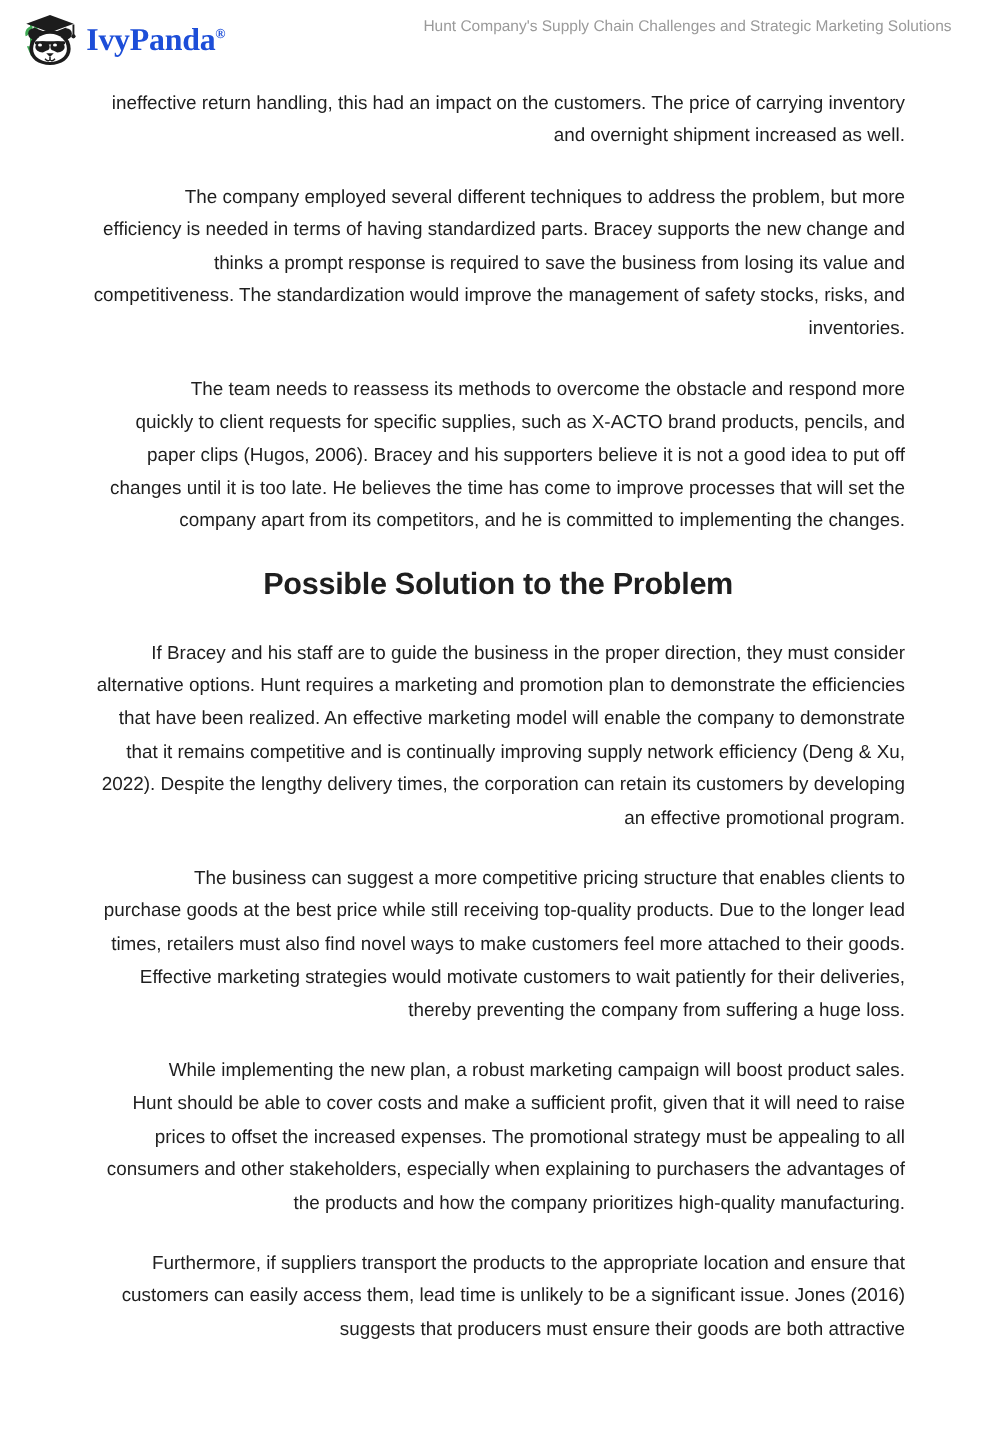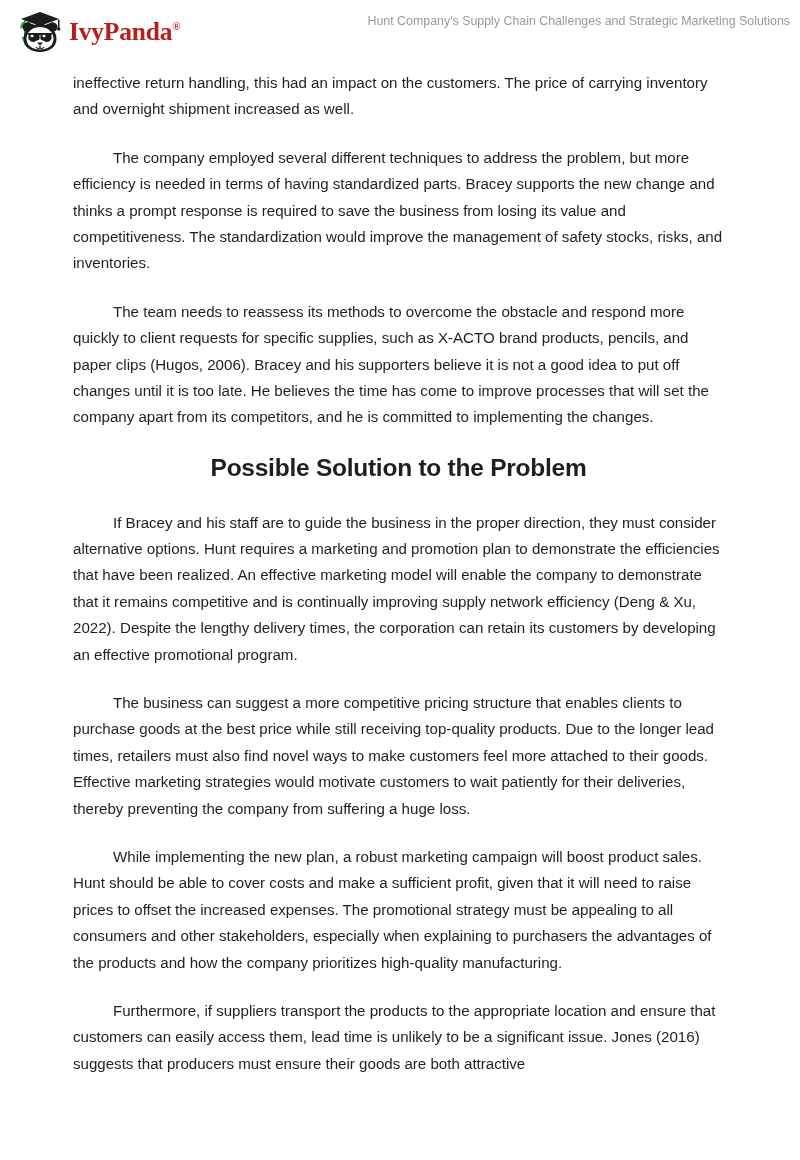--- a/index.html
+++ b/index.html
@@ -43,21 +43,21 @@
   .brand-logo {
     width: 46px;
     height: 44px;
     display: block;
     flex: 0 0 auto;
   }
   .brand-text {
     font-family: "Liberation Serif", serif;
     font-weight: bold;
     font-size: 25.5px;
-    color: #b91c1c;
+    color: #1d4ed8;
     letter-spacing: -0.2px;
     margin-left: 6px;
     white-space: nowrap;
     line-height: 1;
     position: relative;
     top: 1px;
   }
   .brand-reg {
     font-family: "Liberation Serif", serif;
     font-size: 11px;
@@ -68,37 +68,37 @@
     left: 0px;
   }
   .header-title {
     position: absolute;
     left: 310px;
     top: 13px;
     width: 480px;
     font-size: 12.4px;
     color: #9a9a9a;
     line-height: 1.35;
-    text-align: right;
+    text-align: center;
     white-space: nowrap;
   }
 
   
   .content {
     position: absolute;
     left: 73px;
     top: 70px;
     width: 651px;
   }
   p.para {
     margin: 0 0 22px 0;
     font-size: 15.1px;
     line-height: 1.75;
     color: #1f1f1f;
-    text-align: left;
+    text-align: right;
     text-indent: 40px;
   }
   p.para.noindent {
     text-indent: 0;
   }
   h2.section-heading {
     margin: 22px 0 26px 0;
     font-size: 24.5px;
     line-height: 1.25;
     font-weight: bold;

